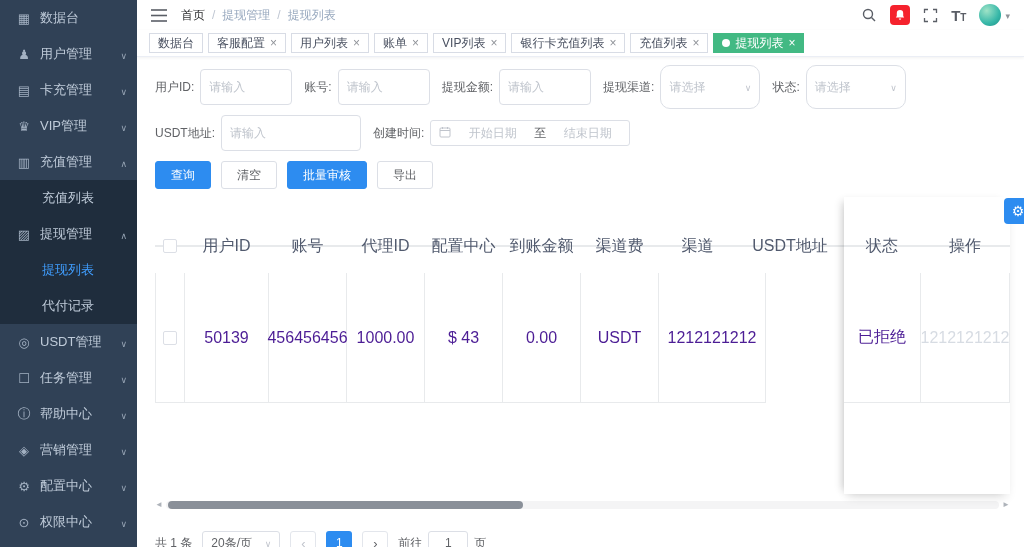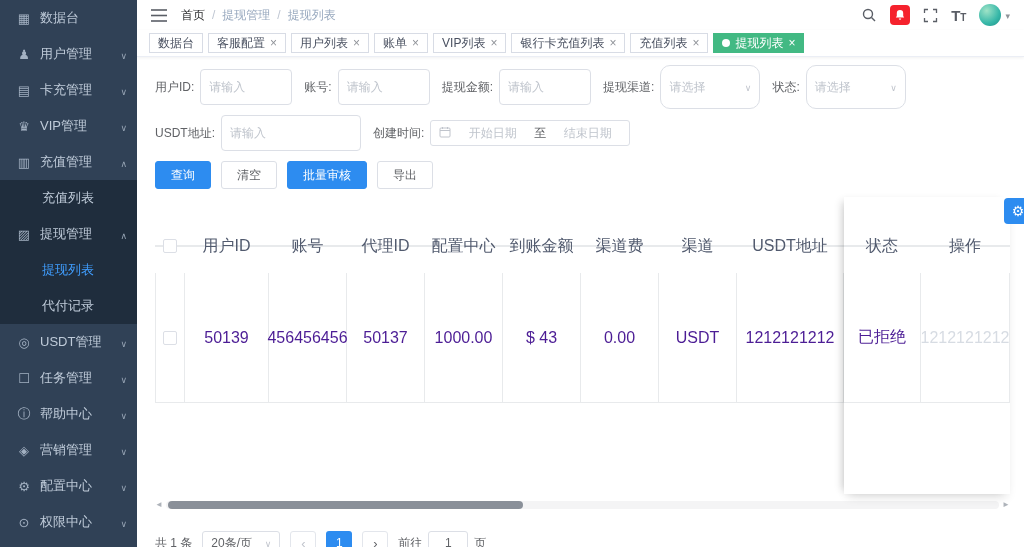--- a/index.html
+++ b/index.html
@@ -328,21 +328,20 @@
           <div class="th c78">渠道费</div>
           <div class="th c78">渠道</div>
           <div class="th c107">USDT地址</div>
         </div>
         <div class="trow">
           <div class="td c30 bl">
               <span class="checkbox"></span>
             </div>
           <div class="td c84">50139</div>
           <div class="td c78">456456456</div>
-          <div class="td c78">50137</div>
           <div class="td c78">1000.00</div>
           <div class="td c78">$ 43</div>
           <div class="td c78">0.00</div>
           <div class="td c78">USDT</div>
           <div class="td c107">1212121212</div>
         </div>
       </div>
 
       <div class="fixed-right">
         <div class="thead">

